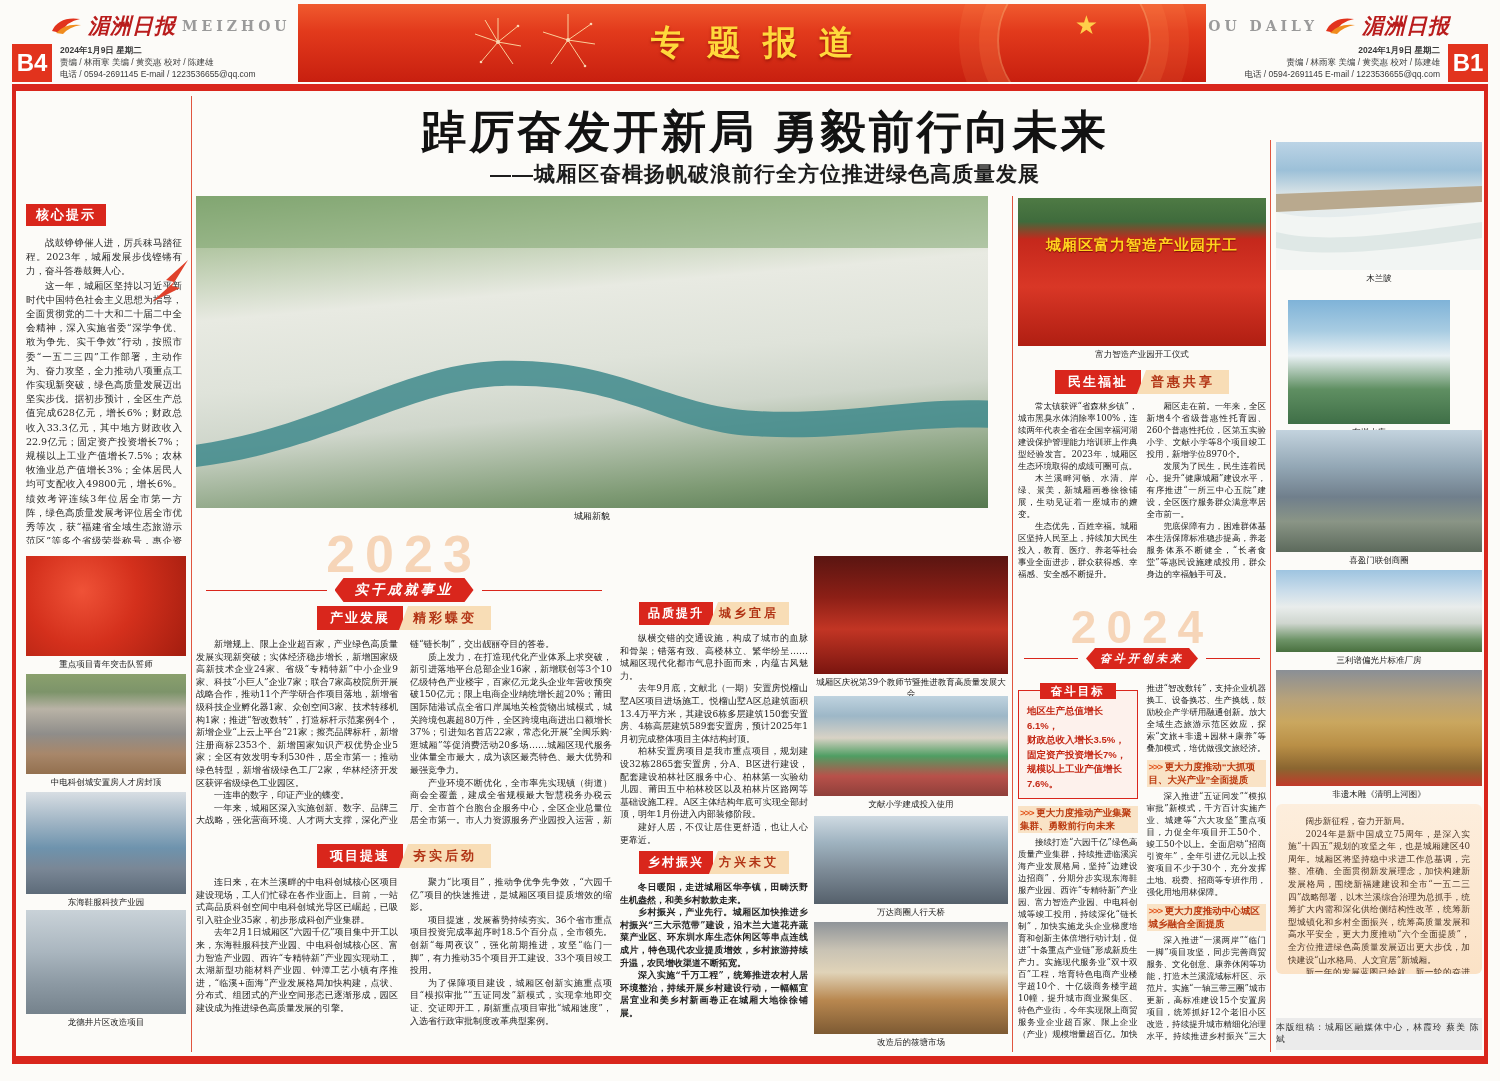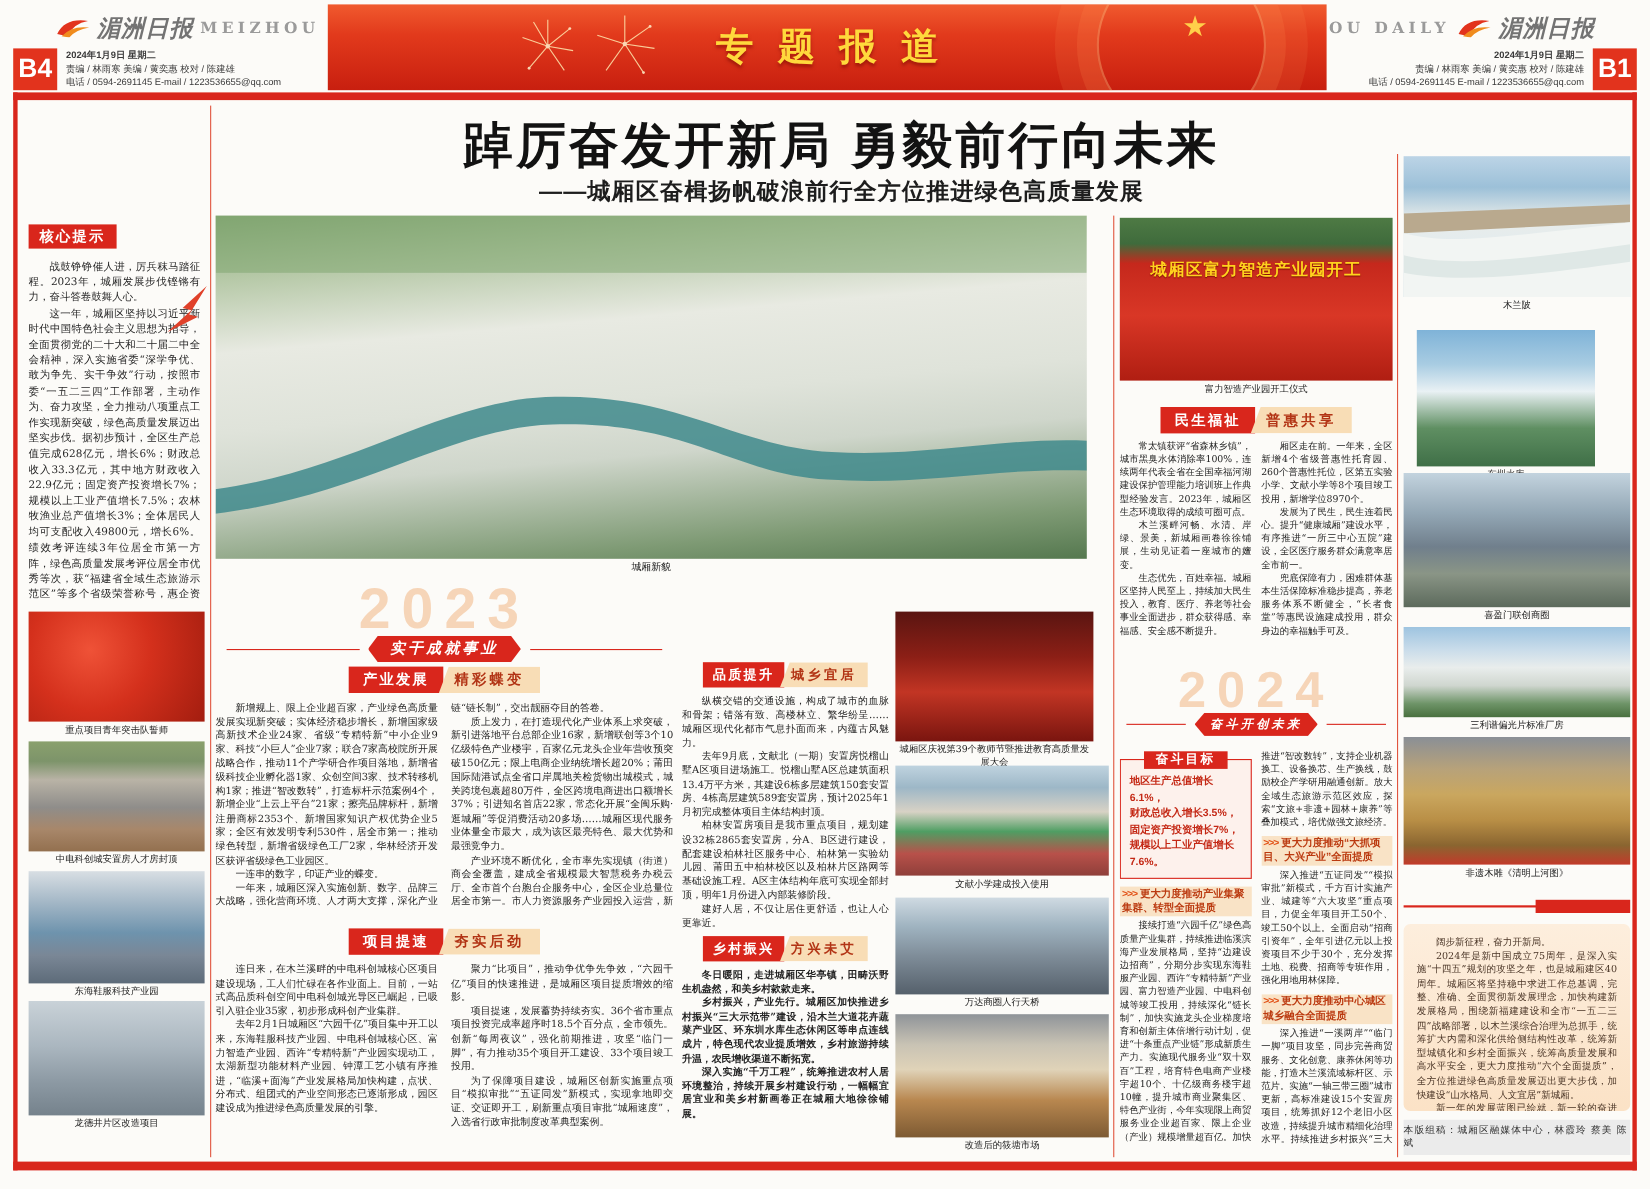--- a/index.html
+++ b/index.html
@@ -3,21 +3,21 @@
 <meta charset="utf-8">
 <style>
   html,body{margin:0;padding:0;background:#e8e8e4;}
   .canvas{position:relative;width:1500px;height:1081px;background:#fcfbf8;overflow:hidden;
           font-family:"DejaVu Serif","Liberation Serif",serif;color:#1c1c1c;}
   .abs{position:absolute;}
 
   
   .logo-row{display:flex;align-items:center;gap:6px;}
   .logo-cn{font-family:"Liberation Sans",sans-serif;font-weight:bold;font-style:italic;
-           font-size:21px;color:#737373;letter-spacing:1px;}
+           font-size:21px;color:#b91c1c;letter-spacing:1px;}
   .logo-en{font-family:"DejaVu Serif",serif;font-weight:bold;font-size:14px;color:#9a9a9a;letter-spacing:4px;}
   .pagebox{width:40px;height:38px;background:#e2331d;color:#fff;font-family:"Liberation Sans",sans-serif;
            font-weight:bold;font-size:24px;display:flex;align-items:center;justify-content:center;}
   .mast-lines{font-family:"Liberation Sans",sans-serif;font-size:8.5px;color:#3a3a3a;line-height:12px;}
   .mast-lines .d{font-weight:bold;}
   .r{text-align:right;}
 
   
   .banner{background:linear-gradient(180deg,#f05a2e 0%,#e23a1c 35%,#c81f0f 100%);
           display:flex;align-items:center;justify-content:center;overflow:hidden;}
@@ -266,21 +266,21 @@
   <div class="abs tagrow" style="left:620px;top:851px;width:188px;">
     <span class="tag1" style="font-size:12px;padding:3px 9px;">乡村振兴</span>
     <span class="tag2" style="font-size:12px;padding:3px 10px;">方兴未艾</span>
   </div>
   <div class="abs bodytxt bt single" style="left:620px;top:881px;width:188px;height:158px;font-weight:bold;">
     <p>冬日暖阳，走进城厢区华亭镇，田畴沃野生机盎然，和美乡村款款走来。</p>
     <p>乡村振兴，产业先行。城厢区加快推进乡村振兴“三大示范带”建设，沿木兰大道花卉蔬菜产业区、环东圳水库生态休闲区等串点连线成片，特色现代农业提质增效，乡村旅游持续升温，农民增收渠道不断拓宽。</p>
     <p>深入实施“千万工程”，统筹推进农村人居环境整治，持续开展乡村建设行动，一幅幅宜居宜业和美乡村新画卷正在城厢大地徐徐铺展。</p>
   </div>
 
-  <figure class="abs" style="left:814px;top:556px;width:180px;margin:0;">
+  <figure class="abs" style="left:814px;top:556px;width:194px;margin:0;">
     <div class="ph g-stage" style="height:118px;"></div>
     <figcaption class="cap">城厢区庆祝第39个教师节暨推进教育高质量发展大会</figcaption>
   </figure>
   <figure class="abs" style="left:814px;top:696px;width:194px;margin:0;">
     <div class="ph g-school" style="height:100px;"></div>
     <figcaption class="cap">文献小学建成投入使用</figcaption>
   </figure>
   <figure class="abs" style="left:814px;top:816px;width:194px;margin:0;">
     <div class="ph g-bridge" style="height:88px;"></div>
     <figcaption class="cap">万达商圈人行天桥</figcaption>
@@ -316,21 +316,21 @@
     <span class="badge-line"></span>
   </div>
   <div class="abs bodytxt colsn" style="left:1018px;top:682px;width:248px;height:368px;font-size:8.5px;line-height:12px;">
     <div class="goalbox" style="margin-top:8px;">
       <div class="glabel">奋斗目标</div>
       <div class="gl">地区生产总值增长6.1%，</div>
       <div class="gl">财政总收入增长3.5%，</div>
       <div class="gl">固定资产投资增长7%，</div>
       <div class="gl">规模以上工业产值增长7.6%。</div>
     </div>
-    <div class="itm-title"><span class="ar">&gt;&gt;&gt;</span> <span>更大力度推动产业集聚集群、转型全面提质</span></div>
+    <div class="itm-title"><span class="ar">&gt;&gt;&gt;</span> <span>更大力度推动产业集聚集群、勇毅前行向未来</span></div>
     <p>接续打造“六园千亿”绿色高质量产业集群，持续推进临溪滨海产业发展格局，坚持“边建设边招商”，分期分步实现东海鞋服产业园、西许“专精特新”产业园、富力智造产业园、中电科创城等竣工投用，持续深化“链长制”，加快实施龙头企业梯度培育和创新主体倍增行动计划，促进“十条重点产业链”形成新质生产力。实施现代服务业“双十双百”工程，培育特色电商产业楼宇超10个、十亿级商务楼宇超10幢，提升城市商业聚集区、特色产业街，今年实现限上商贸服务业企业超百家、限上企业（产业）规模增量超百亿。加快推进“智改数转”，支持企业机器换工、设备换芯、生产换线，鼓励校企产学研用融通创新。放大全域生态旅游示范区效应，探索“文旅+非遗+园林+康养”等叠加模式，培优做强文旅经济。</p>
     <div class="itm-title"><span class="ar">&gt;&gt;&gt;</span> <span>更大力度推动“大抓项目、大兴产业”全面提质</span></div>
     <p>深入推进“五证同发”“模拟审批”新模式，千方百计实施产业、城建等“六大攻坚”重点项目，力促全年项目开工50个、竣工50个以上。全面启动“招商引资年”，全年引进亿元以上投资项目不少于30个，充分发挥土地、税费、招商等专班作用，强化用地用林保障。</p>
     <div class="itm-title"><span class="ar">&gt;&gt;&gt;</span> <span>更大力度推动中心城区城乡融合全面提质</span></div>
     <p>深入推进“一溪两岸”“临门一脚”项目攻坚，同步完善商贸服务、文化创意、康养休闲等功能，打造木兰溪流域标杆区、示范片。实施“一轴三带三圈”城市更新，高标准建设15个安置房项目，统筹抓好12个老旧小区改造，持续提升城市精细化治理水平。持续推进乡村振兴“三大示范带”建设，重点建设以华亭镇木兰溪种苗产业为依托的沿木兰大道花卉蔬菜产业区，以常太镇枇杷产业为主的环东圳水库生态休闲区，打造全市乡村振兴示范片区。</p>
 
   </div>
 
   <figure class="abs" style="left:1276px;top:142px;width:206px;margin:0;">
     <div class="ph g-mulan" style="height:128px;position:relative;overflow:hidden;">
@@ -355,21 +355,21 @@
     <figcaption class="cap">三利谱偏光片标准厂房</figcaption>
   </figure>
   <figure class="abs" style="left:1276px;top:670px;width:206px;margin:0;">
     <div class="ph g-wood" style="height:116px;"></div>
     <figcaption class="cap">非遗木雕《清明上河图》</figcaption>
   </figure>
 
   <div class="abs" style="left:1276px;top:823px;width:122px;height:2px;background:#d9261c;"></div>
   <div class="abs" style="left:1396px;top:818px;width:86px;height:12px;background:#d9261c;"></div>
 
-  <div class="abs closing" style="left:1276px;top:840px;width:182px;height:148px;overflow:hidden;">
+  <div class="abs closing" style="left:1276px;top:804px;width:182px;height:148px;overflow:hidden;">
     <p>阔步新征程，奋力开新局。</p>
     <p>2024年是新中国成立75周年，是深入实施“十四五”规划的攻坚之年，也是城厢建区40周年。城厢区将坚持稳中求进工作总基调，完整、准确、全面贯彻新发展理念，加快构建新发展格局，围绕新福建建设和全市“一五二三四”战略部署，以木兰溪综合治理为总抓手，统筹扩大内需和深化供给侧结构性改革，统筹新型城镇化和乡村全面振兴，统筹高质量发展和高水平安全，更大力度推动“六个全面提质”，全方位推进绿色高质量发展迈出更大步伐，加快建设“山水格局、人文宜居”新城厢。</p>
     <p>新一年的发展蓝图已绘就，新一轮的奋进号角已吹响。城厢将以“深学”的精神、“敢为”的劲头、“实干”的作风，锚定“绿色高质量发展”目标，在新的赶考路上不断书写新的优异答卷。</p>
   </div>
 
   <div class="abs credits" style="left:1276px;top:1018px;width:206px;height:32px;">本版组稿：城厢区融媒体中心，林霞玲  蔡美  陈斌</div>
 
 </div>
 
 </body></html>

